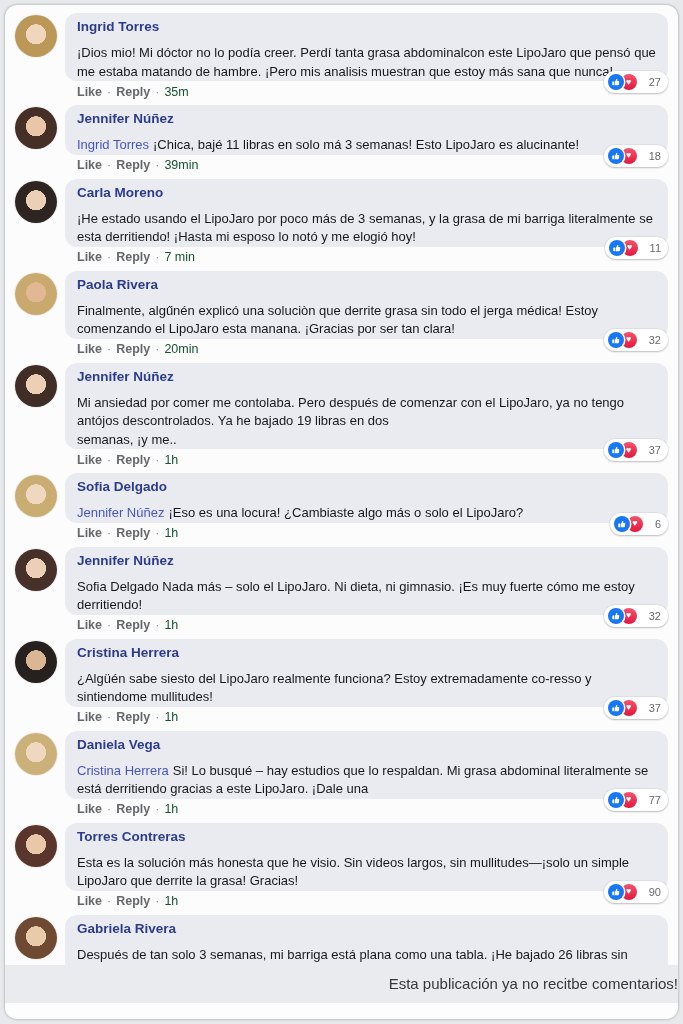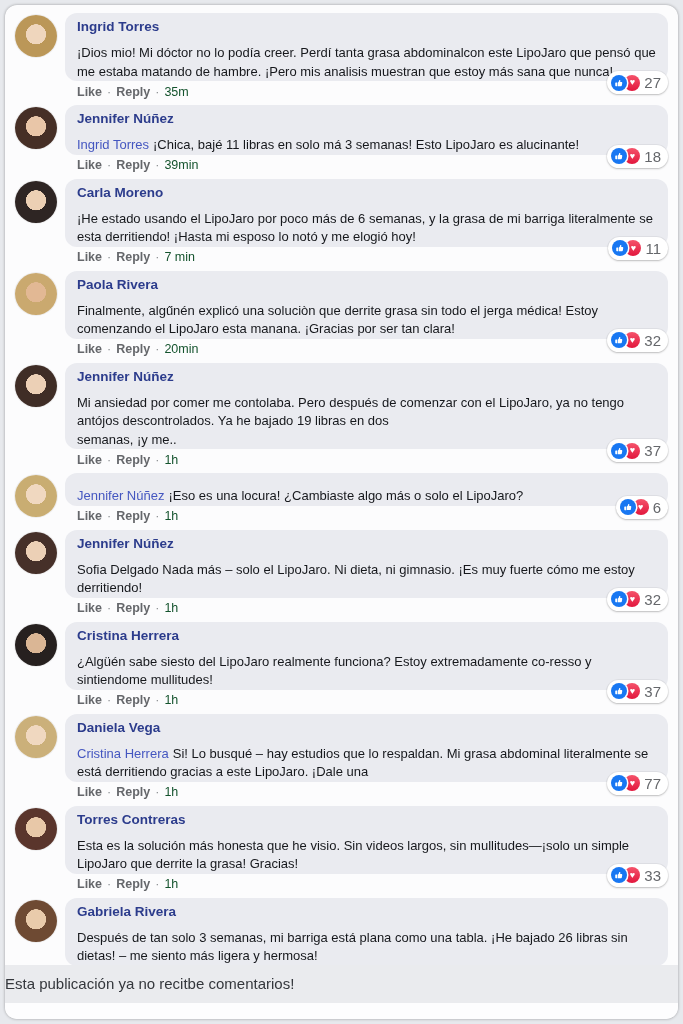--- a/index.html
+++ b/index.html
@@ -57,23 +57,23 @@
     cursor:pointer;
   }
   .r-icon{
     width:16px;height:16px;border-radius:50%;
     display:flex;align-items:center;justify-content:center;
     box-shadow:0 0 0 1.5px #fff;
   }
   .like-circle{background:#1877f2;z-index:2;}
   .heart-circle{background:linear-gradient(#f5536b,#e2173d);margin-left:-3px;z-index:1;}
   .heart-glyph{color:#fff;font-size:9px;line-height:1;}
-  .count{font-size:15px;color:#65676b;margin-left:4px;}
+  .count{font-size:11px;color:#65676b;margin-left:12px;}
   .footer-bar{
-    background:#eaebee;text-align:left;padding:10px 0 11px 0;
+    background:#eaebee;text-align:right;padding:10px 0 11px 0;
     font-size:15px;color:#34373c;
   }
   .card-bottom{height:16px;background:#fdfdfe;}
 </style>
 </head>
 <body>
 
 <div class="card">
   <div class="comment-list">
       <div class="comment c1">
@@ -128,21 +128,21 @@
           <span class="count">18</span>
         </span>
       </div>
     </div>
   </div>
       <div class="comment c3">
     <div class="avatar"></div>
     <div class="comment-main">
       <div class="bubble">
         <div class="author">Carla Moreno</div>
-        <div class="text"><span class="msg">¡He estado usando el LipoJaro por poco más de 6 semanas, y la grasa de mi barriga literalmente se esta derritiendo! ¡Hasta mi esposo lo notó y me elogió hoy!</span></div>
+        <div class="text"><span class="msg">¡He estado usando el LipoJaro por poco más de 3 semanas, y la grasa de mi barriga literalmente se esta derritiendo! ¡Hasta mi esposo lo notó y me elogió hoy!</span></div>
       </div>
       <div class="actions">
         <span class="action">Like</span>
         <span class="sep">·</span>
         <span class="action">Reply</span>
         <span class="sep">·</span>
         <span class="time">7 min</span>
         <span class="reactions">
           <span class="r-icon like-circle">
             <svg width="10" height="10" viewBox="0 0 16 16" aria-hidden="true">
@@ -209,20 +209,21 @@
               </span>
           <span class="count">37</span>
         </span>
       </div>
     </div>
   </div>
       <div class="comment c6">
     <div class="avatar"></div>
     <div class="comment-main">
       <div class="bubble">
+        <div class="author">Sofia Delgado</div>
         <div class="text"><span class="mention">Jennifer Núñez</span><span class="msg">¡Eso es una locura! ¿Cambiaste algo más o solo el LipoJaro?</span></div>
       </div>
       <div class="actions">
         <span class="action">Like</span>
         <span class="sep">·</span>
         <span class="action">Reply</span>
         <span class="sep">·</span>
         <span class="time">1h</span>
         <span class="reactions">
           <span class="r-icon like-circle">
@@ -334,21 +335,21 @@
         <span class="time">1h</span>
         <span class="reactions">
           <span class="r-icon like-circle">
             <svg width="10" height="10" viewBox="0 0 16 16" aria-hidden="true">
                   <path d="M5 7v6H3a1 1 0 0 1-1-1V8a1 1 0 0 1 1-1h2zm1 6V7.5c.8-.4 1.6-1.3 1.9-2.3l.4-1.6c.1-.4.5-.6.9-.5.6.1 1 .7 1 1.3 0 .8-.2 1.6-.5 2.1h2.4c.7 0 1.2.6 1.1 1.3l-.7 4.2c-.1.6-.6 1-1.2 1H6z" fill="#ffffff"></path>
                 </svg>
           </span>
           <span class="r-icon heart-circle">
                 <span class="heart-glyph">♥</span>
               </span>
-          <span class="count">33</span>
+          <span class="count">90</span>
         </span>
       </div>
     </div>
   </div>
       <div class="comment c11">
     <div class="avatar"></div>
     <div class="comment-main">
       <div class="bubble">
         <div class="author">Gabriela Rivera</div>
         <div class="text"><span class="msg">Después de tan solo 3 semanas, mi barriga está plana como una tabla. ¡He bajado 26 libras sin dietas! – me siento más ligera y hermosa!</span></div>

